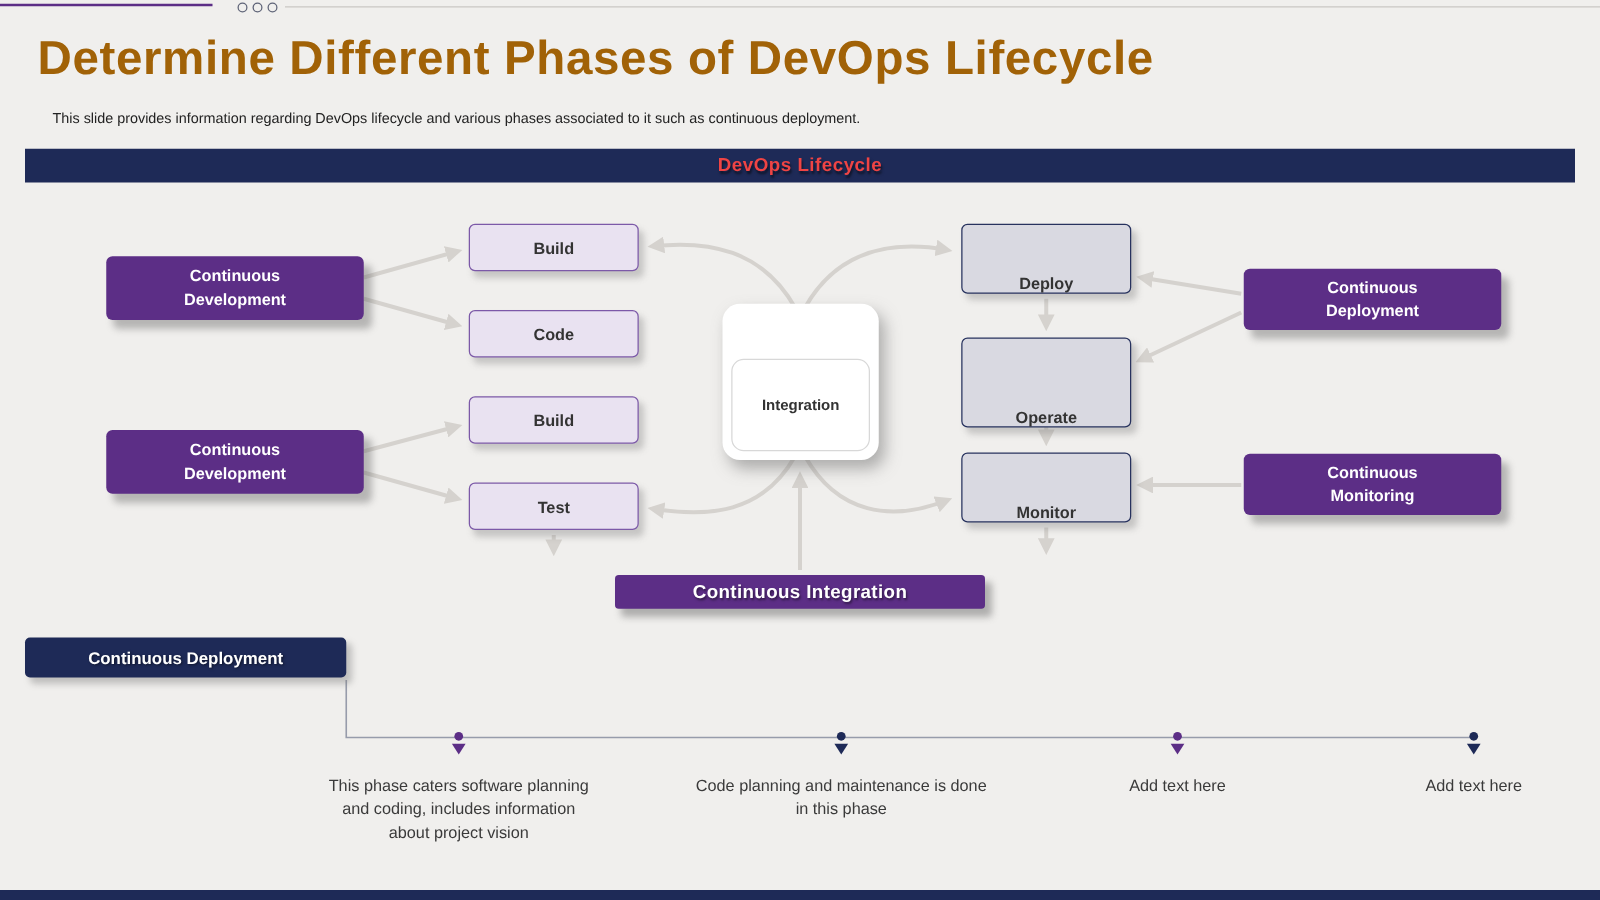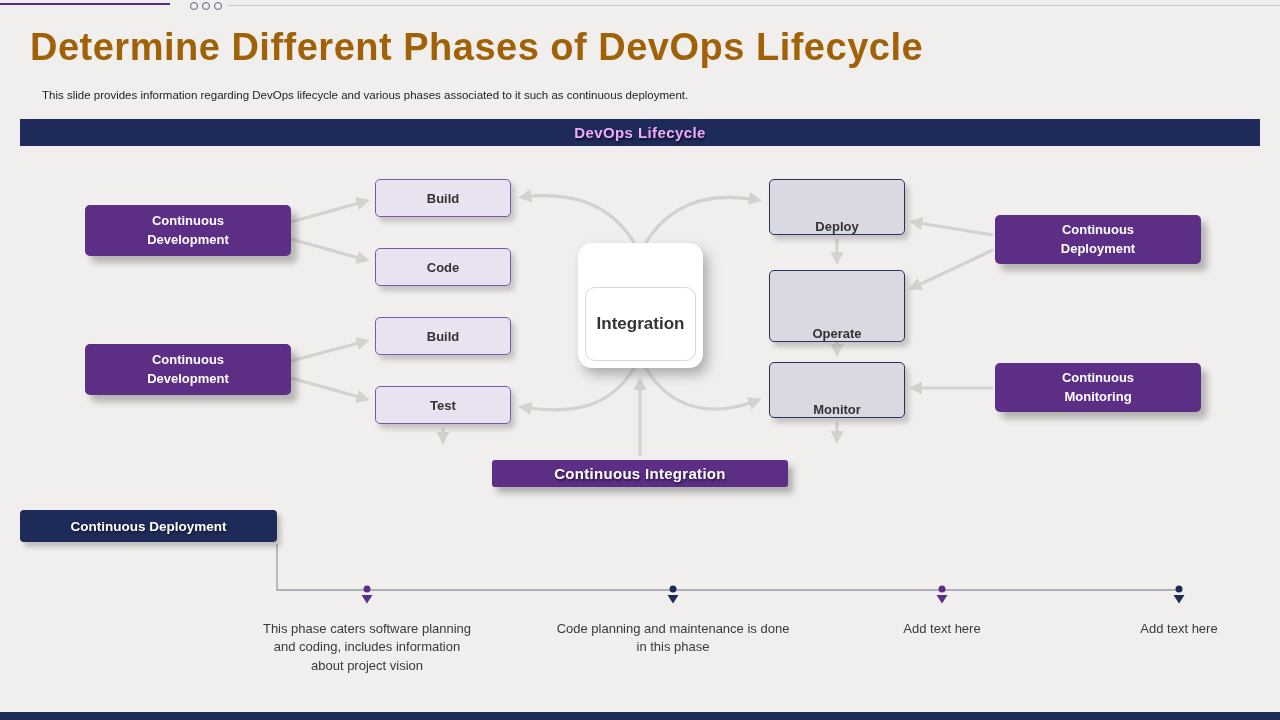--- a/index.html
+++ b/index.html
@@ -17,21 +17,21 @@
     position:absolute; left:30px; top:26px; margin:0;
     font-size:38px; font-weight:bold; color:#a16207; letter-spacing:0.5px;
   }
   .page-subtitle {
     position:absolute; left:30px; top:77px; margin:12px;
     font-size:11.5px; color:#222;
   }
 
   .section-banner {
     position:absolute; left:20px; top:119px; width:1240px; height:27px;
-    background:#1E2A57; color:#f0abfc; display:flex; align-items:center; justify-content:center;
+    background:#1E2A57; color:#ef4444; display:flex; align-items:center; justify-content:center;
     font-size:15px; font-weight:bold; letter-spacing:0.4px;
     text-shadow:1px 2px 2px rgba(0,0,0,0.55);
   }
 
   .layer { position:absolute; left:0; top:0; z-index:1; pointer-events:none; }
 
   .box {
     position:absolute; z-index:2; display:flex; align-items:center; justify-content:center;
     text-align:center; box-sizing:border-box;
   }
@@ -52,21 +52,21 @@
     align-items:flex-end;
   }
   .integration {
     background:#fff; border-radius:14px;
     box-shadow:5px 7px 12px rgba(110,110,110,0.5);
   }
   .integration-inner {
     position:absolute; left:7px; top:7px; right:7px; bottom:7px;
     border:1px solid #D8D8D8; border-radius:10px;
     display:flex; align-items:center; justify-content:center;
-    font-weight:bold; font-size:17px; color:#333;margin-top:37px;
+    font-weight:bold; font-size:12px; color:#333;margin-top:37px;
   }
   .ci-banner {
     background:#5C2E86; color:#fff; font-weight:bold; font-size:15px;
     border-radius:3px; box-shadow:5px 6px 6px rgba(95,95,95,0.45);
     text-shadow:1px 2px 2px rgba(0,0,0,0.5); letter-spacing:0.3px;
   }
   .bottom-navy {
     background:#1E2A57; color:#fff; font-weight:bold; font-size:13.5px;
     border-radius:4px; box-shadow:4px 5px 5px rgba(120,120,120,0.4);
     text-shadow:1px 1px 2px rgba(0,0,0,0.5);

